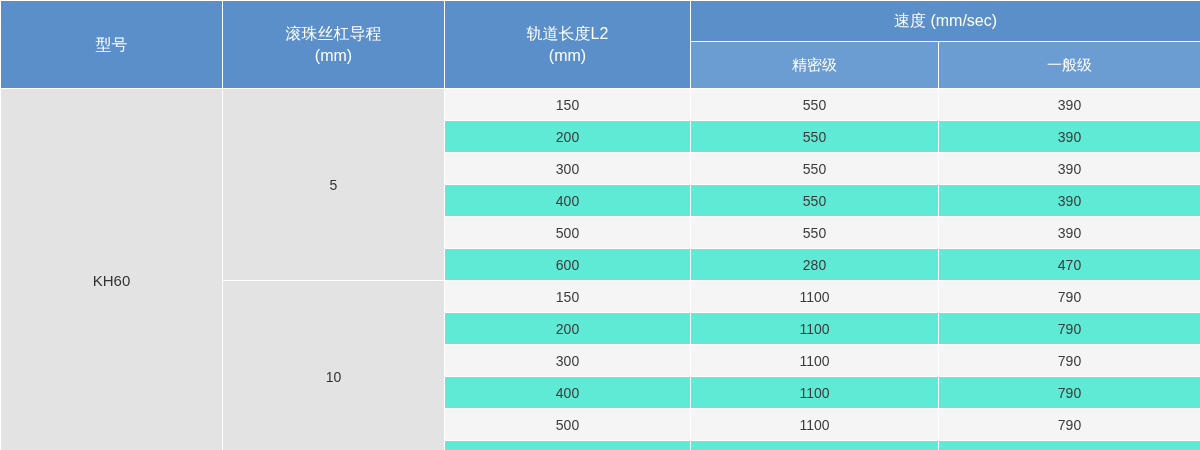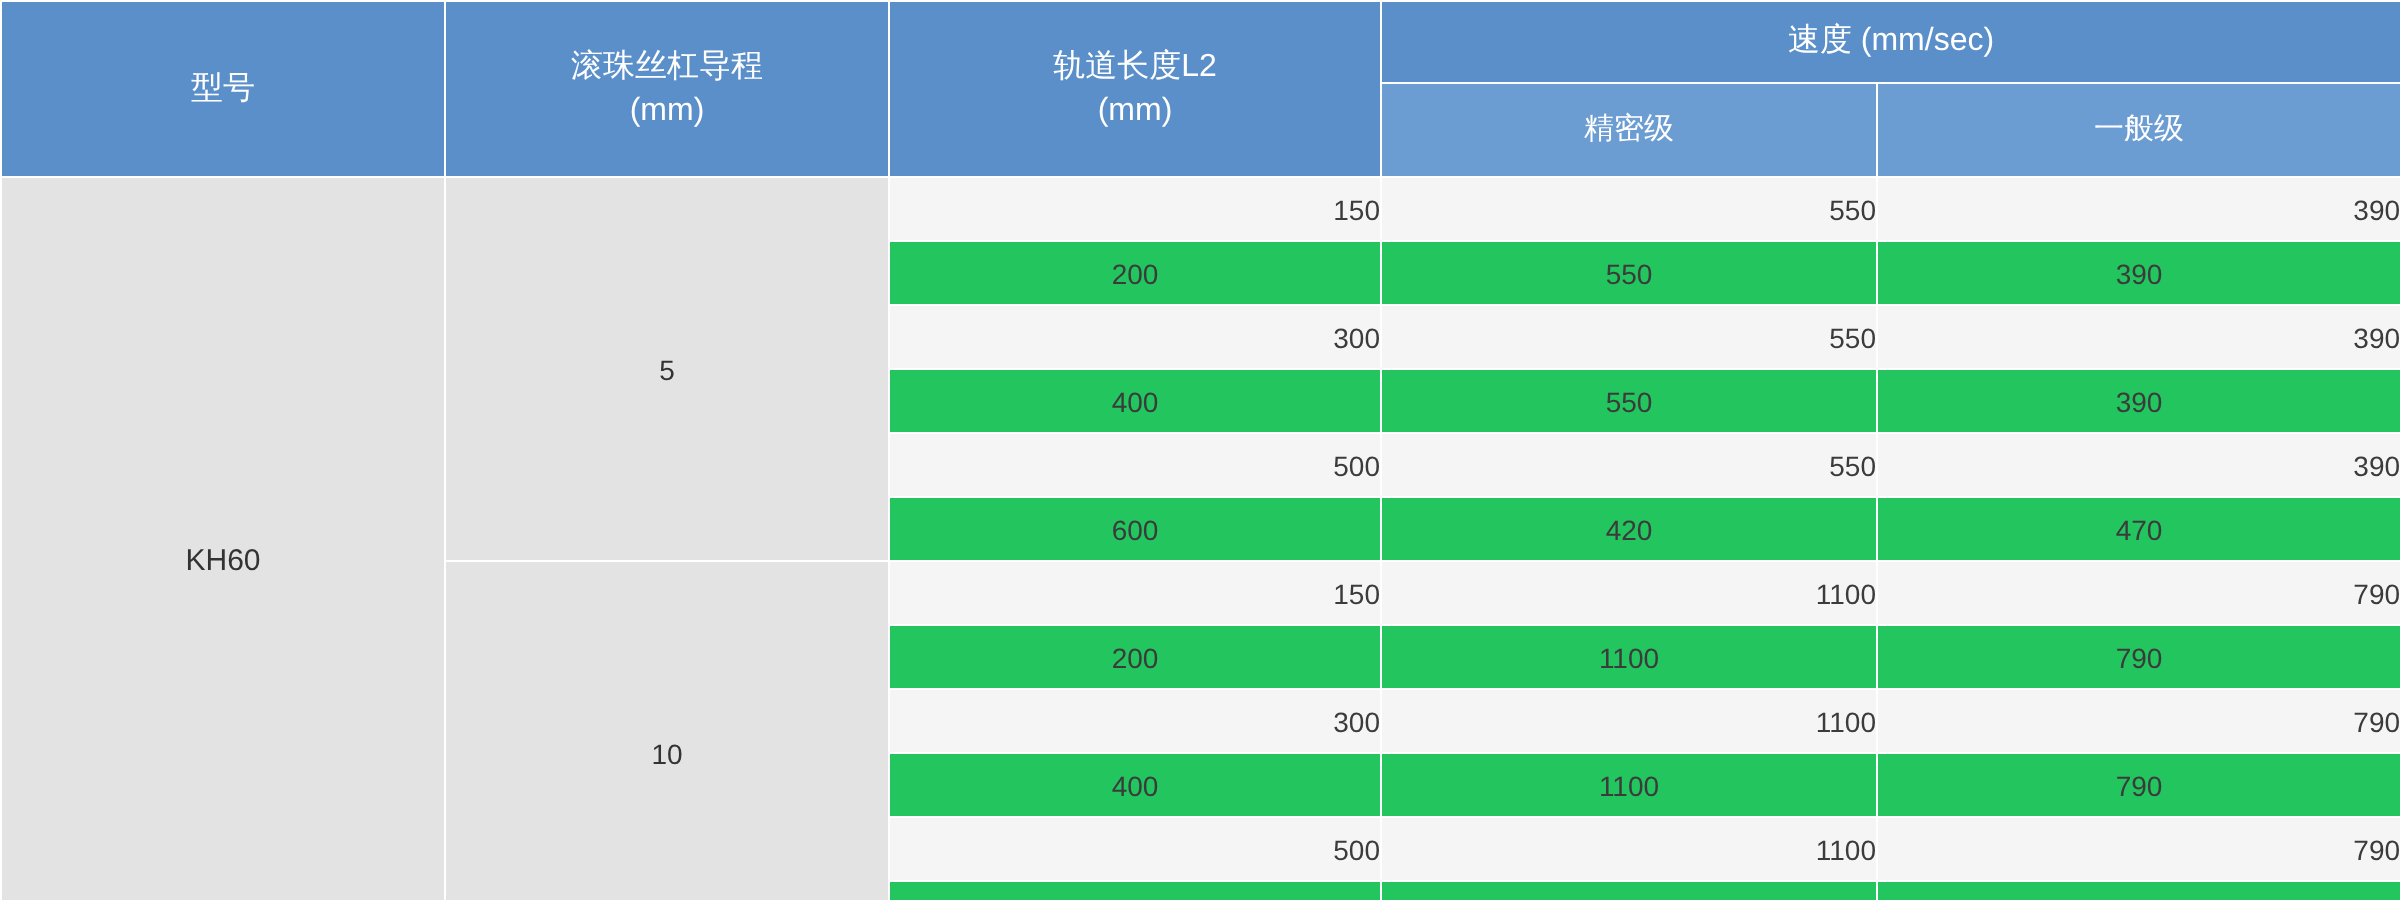--- a/index.html
+++ b/index.html
@@ -62,24 +62,23 @@
     font-size: 15px;
     color: #333333;
   }
   td.lead {
     background: #e3e3e3;
     font-size: 14px;
     color: #333333;
   }
   tr.odd td.data {
     background: #f5f5f5;
-    text-align: right;
   }
   tr.even td.data {
-    background: #22c55e;
+    background: #5eead4;
   }
   
   col.c-model { width: 222px; }
   col.c-lead  { width: 222px; }
   col.c-len   { width: 246px; }
   col.c-prec  { width: 248px; }
   col.c-gen   { width: 262px; }
 </style>
 </head>
 <body>
@@ -134,21 +133,21 @@
         <td class="data">550</td>
         <td class="data">390</td>
       </tr>
       <tr class="odd">
         <td class="data">500</td>
         <td class="data">550</td>
         <td class="data">390</td>
       </tr>
       <tr class="even">
         <td class="data">600</td>
-        <td class="data">420</td>
+        <td class="data">280</td>
         <td class="data">470</td>
       </tr>
 
       <tr class="odd">
         <td class="lead" rowspan="6">10</td>
         <td class="data">150</td>
         <td class="data">1100</td>
         <td class="data">790</td>
       </tr>
       <tr class="even">

